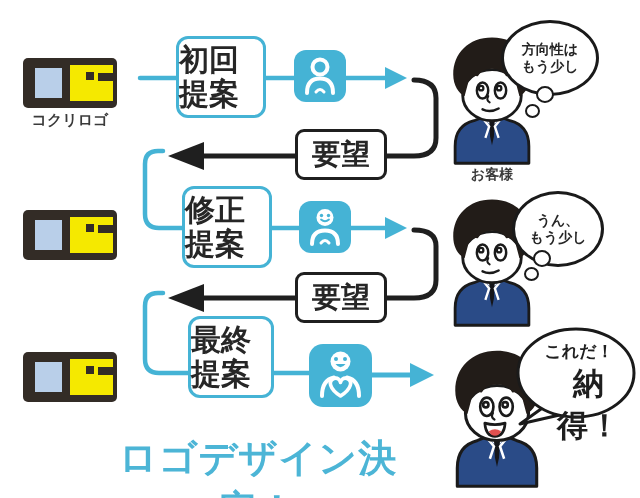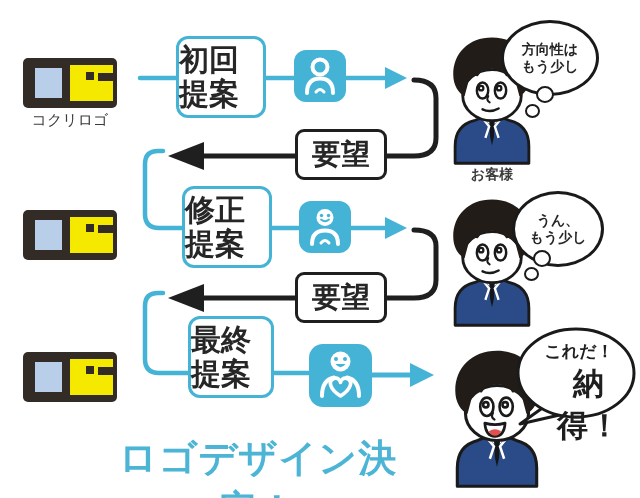--- a/index.html
+++ b/index.html
@@ -8,21 +8,21 @@
     font-family:"DejaVu Sans","Liberation Sans",sans-serif;color:#262626;
   }
   .abs{position:absolute;}
   
   .logo{position:absolute;width:94px;height:50px;background:#332c26;border-radius:5px;z-index:3;}
   .logo .sq-blue{position:absolute;left:9px;top:7px;width:33px;height:36px;background:#b9cfe9;border:3px solid #332c26;box-sizing:border-box;}
   .logo .sq-yellow{position:absolute;left:47px;top:7px;width:43px;height:36px;background:#f5e900;}
   .logo .eye{position:absolute;left:16px;top:7px;width:8px;height:8px;background:#332c26;}
   .logo .notch{position:absolute;right:0;top:8px;width:15px;height:8px;background:#332c26;}
   .logo-label{position:absolute;left:14px;top:111px;width:112px;text-align:center;
-    font-size:15px;font-weight:400;color:#3a3a3a;z-index:3;}
+    font-size:15px;font-weight:700;color:#3a3a3a;z-index:3;}
   
   .pbox{position:absolute;background:#fff;border:3.5px solid #45b3d5;border-radius:12px;
     display:flex;flex-direction:column;justify-content:center;
     font-size:30px;font-weight:800;line-height:1.12;color:#262626;z-index:4;box-sizing:border-box;}
   
   .fbox{position:absolute;background:#fff;border:3.5px solid #1f1f1f;border-radius:9px;
     display:flex;align-items:center;justify-content:center;
     font-size:29px;font-weight:800;color:#262626;z-index:4;box-sizing:border-box;}
   
   .isq{position:absolute;background:#45b3d5;border-radius:12px;z-index:4;display:flex;align-items:center;justify-content:center;}

